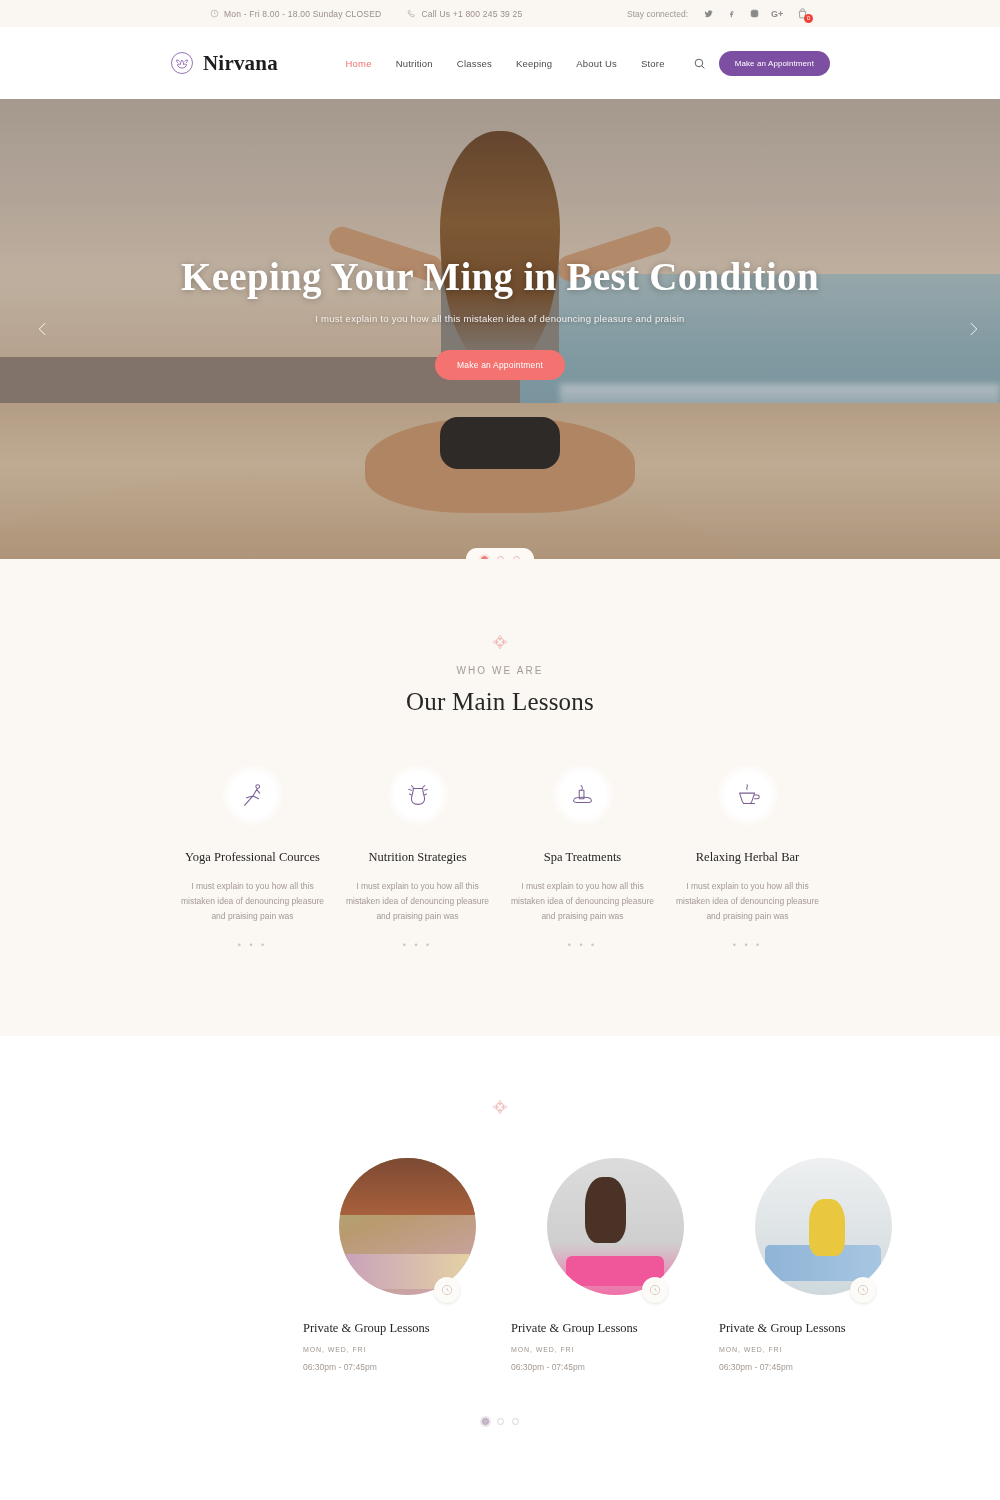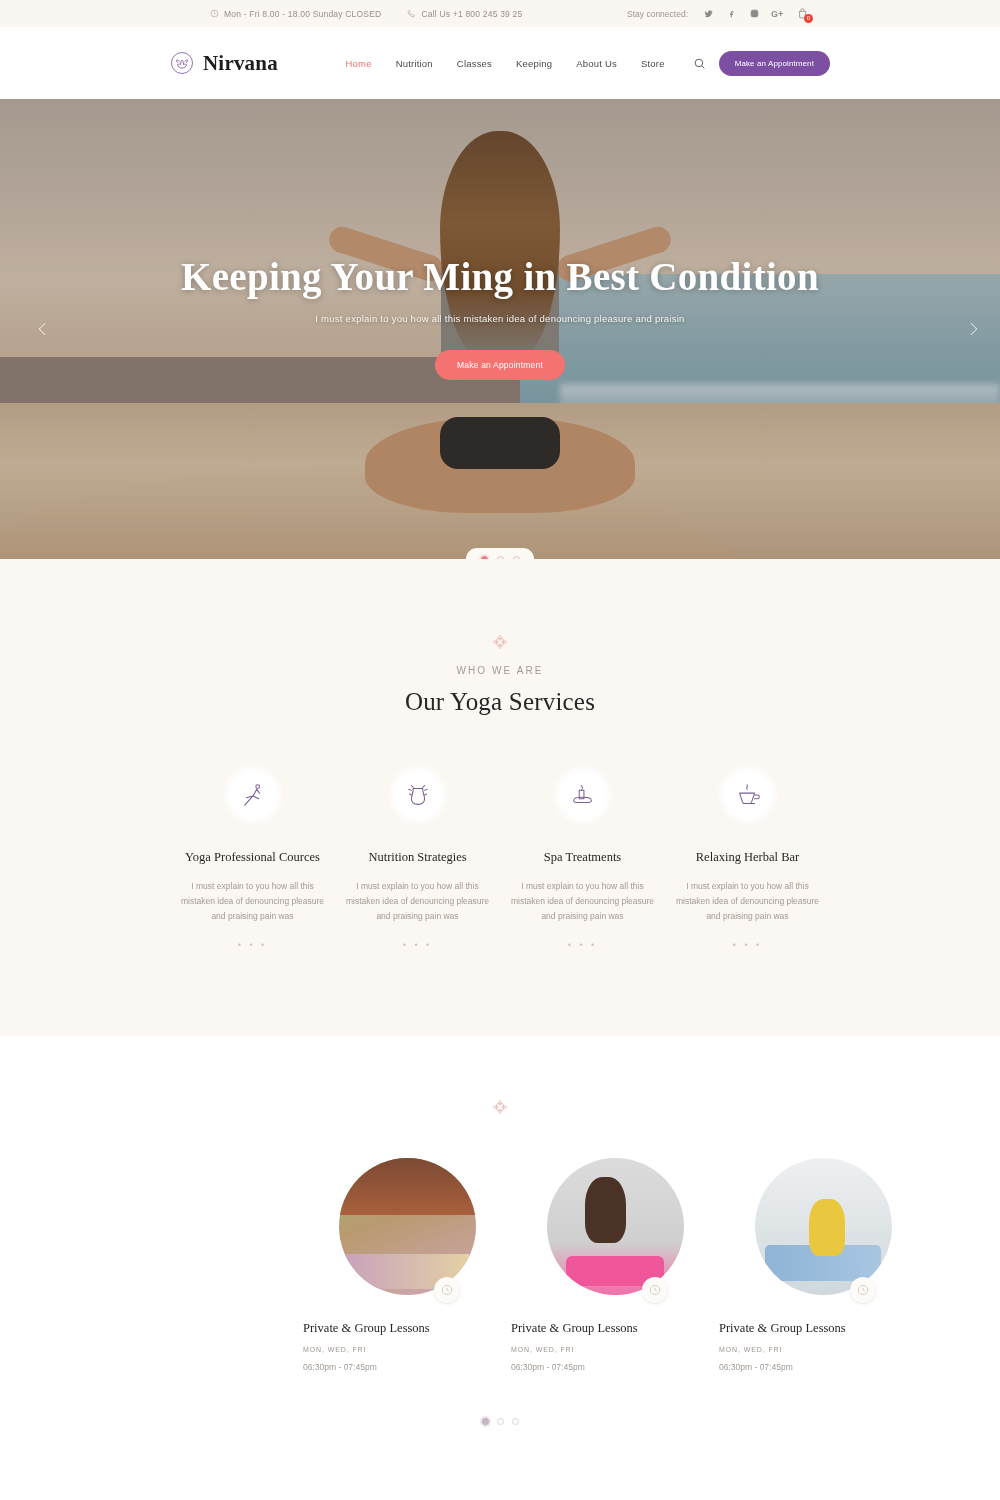--- a/index.html
+++ b/index.html
@@ -369,21 +369,21 @@
 
 <div class="sec-services">
   <div class="sec-head">
     <div class="ornament">
       <svg viewBox="0 0 32 32" fill="none" stroke="#eaa9a6" stroke-width="1.3">
         <circle cx="16" cy="16" r="7"></circle>
         <path d="M16 4c3 3 3 6 0 9-3-3-3-6 0-9zM16 28c-3-3-3-6 0-9 3 3 3 6 0 9zM4 16c3-3 6-3 9 0-3 3-6 3-9 0zM28 16c-3 3-6 3-9 0 3-3 6-3 9 0z"></path>
       </svg>
     </div>
     <div class="eyebrow">WHO WE ARE</div>
-    <h2 class="sec-title">Our Yoga Services</h2>
+    <h2 class="sec-title">Our Main Lessons</h2>
   </div>
 
   <div class="services">
     <div class="service">
       <div class="svc-ico">
         <svg viewBox="0 0 32 32">
             <circle cx="21" cy="7" r="2"></circle>
             <path d="M20 10l-4 7-9 10M16 17l6 3M16 17l-7 2M20 10l3 4"></path>
           </svg>
       </div>

